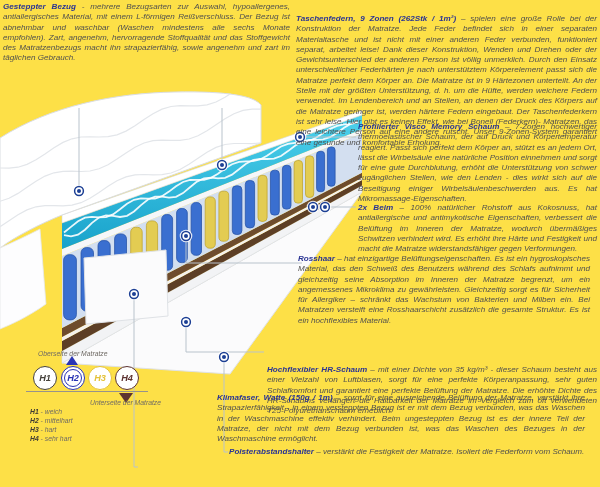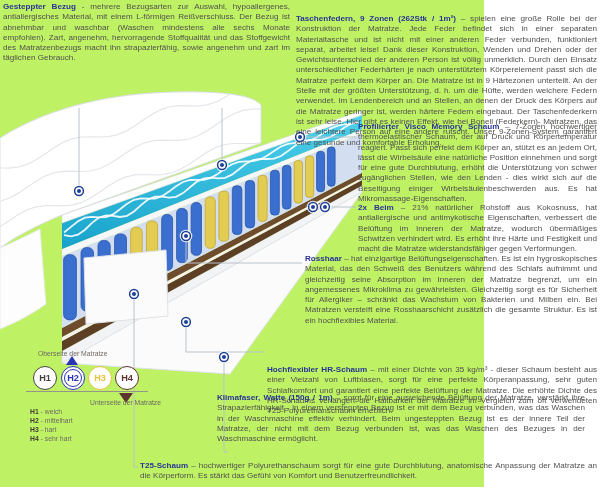--- a/index.html
+++ b/index.html
@@ -1,17 +1,17 @@
 <!DOCTYPE html>
 <html><head>
 <meta charset="utf-8">
 <style>
   html,body{margin:0;padding:0;}
   body{width:600px;height:487px;background:#ffffff;font-family:"Liberation Sans",sans-serif;overflow:hidden;}
-  #page{position:relative;width:484px;height:487px;background:#bef264;}
+  #page{position:relative;width:600px;height:487px;background:#fde047;font-style:italic;}
   .para{position:absolute;font-size:8.1px;line-height:10.3px;color:#51504e;text-align:justify;}
   .para b{color:#2a3494;font-weight:bold;}
   #illu{position:absolute;left:0;top:0;width:600px;height:487px;}
   
   .hlabel{position:absolute;font-size:6.8px;color:#6f6a64;white-space:nowrap;}
   .hcircle{position:absolute;width:24px;height:24px;border-radius:50%;background:#fff;
            display:flex;align-items:center;justify-content:center;
            font-size:9.2px;font-weight:bold;box-sizing:border-box;}
   .hc1{border:1.6px solid #46423c;color:#46423c;}
   .hc2{border:1.8px solid #2a35b5;color:#2a35b5;}
@@ -134,39 +134,39 @@
 
   <div class="para" style="left:296px;top:14px;width:301px;">
     <b>Taschenfedern, 9 Zonen (262Stk / 1m²)</b><span> – spielen eine große Rolle bei der Konstruktion der Matratze. Jede Feder befindet sich in einer separaten Materialtasche und ist nicht mit einer anderen Feder verbunden, funktioniert separat, arbeitet leise! Dank dieser Konstruktion, Wenden und Drehen oder der Gewichtsunterschied der anderen Person ist völlig unmerklich. Durch den Einsatz unterschiedlicher Federhärten je nach unterstütztem Körperelement passt sich die Matratze perfekt dem Körper an. Die Matratze ist in 9 Härtezonen unterteilt. An der Stelle mit der größten Unterstützung, d. h. um die Hüfte, werden weichere Federn verwendet. Im Lendenbereich und an Stellen, an denen der Druck des Körpers auf die Matratze geringer ist, werden härtere Federn eingebaut. Der Taschenfederkern ist sehr leise. Hier gibt es keinen Effekt, wie bei Bonell (Federkern)- Matratzen, das eine leichtere Person auf eine andere rutscht. Unser 9-Zonen-System garantiert eine gesunde und komfortable Erholung.</span>
   </div>
 
   <div class="para" style="left:358px;top:122px;width:239px;">
     <b>Profilierter Visco Memory Schaum</b><span> – 7-Zonen hochwertiger thermoelastischer Schaum, der auf Druck und Körpertemperatur reagiert. Passt sich perfekt dem Körper an, stützt es an jedem Ort, lässt die Wirbelsäule eine natürliche Position einnehmen und sorgt für eine gute Durchblutung, erhöht die Unterstützung von schwer zugänglichen Stellen, wie den Lenden - dies wirkt sich auf die Beseitigung einiger Wirbelsäulenbeschwerden aus. Es hat Mikromassage-Eigenschaften.</span>
   </div>
 
   <div class="para" style="left:358px;top:203px;width:239px;">
-    <b>2x Beim</b><span> – 21% natürlicher Rohstoff aus Kokosnuss, hat antiallergische und antimykotische Eigenschaften, verbessert die Belüftung im Inneren der Matratze, wodurch übermäßiges Schwitzen verhindert wird. Es erhöht ihre Härte und Festigkeit und macht die Matratze widerstandsfähiger gegen Verformungen.</span>
+    <b>2x Beim</b><span> – 100% natürlicher Rohstoff aus Kokosnuss, hat antiallergische und antimykotische Eigenschaften, verbessert die Belüftung im Inneren der Matratze, wodurch übermäßiges Schwitzen verhindert wird. Es erhöht ihre Härte und Festigkeit und macht die Matratze widerstandsfähiger gegen Verformungen.</span>
   </div>
 
-  <div class="para" style="left:305px;top:254px;width:292px;">
+  <div class="para" style="left:298px;top:254px;width:292px;">
     <b>Rosshaar</b><span> – hat einzigartige Belüftungseigenschaften. Es ist ein hygroskopisches Material, das den Schweiß des Benutzers während des Schlafs aufnimmt und gleichzeitig seine Absorption im Inneren der Matratze begrenzt, um ein angemessenes Mikroklima zu gewährleisten. Gleichzeitig sorgt es für Sicherheit für Allergiker – schränkt das Wachstum von Bakterien und Milben ein. Bei Matratzen versteift eine Rosshaarschicht zusätzlich die gesamte Struktur. Es ist ein hochflexibles Material.</span>
   </div>
 
   <div class="para" style="left:267px;top:333px;width:330px;margin-top:32px;">
     <b>Hochflexibler HR-Schaum</b><span> – mit einer Dichte von 35 kg/m³ - dieser Schaum besteht aus einer Vielzahl von Luftblasen, sorgt für eine perfekte Körperanpassung, sehr guten Schlafkomfort und garantiert eine perfekte Belüftung der Matratze. Die erhöhte Dichte des HR-Schaums verlängert die Haltbarkeit der Matratze im Vergleich zum oft verwendeten T25-Polyurethanschaum erheblich.</span>
   </div>
 
   <div class="para" style="left:217px;top:393px;width:368px;">
     <b>Klimafaser, Watte (150g / 1m)</b><span> – sorgt für eine ausreichende Belüftung der Matratze, verstärkt ihre Strapazierfähigkeit - in einem versteppten Bezug ist er mit dem Bezug verbunden, was das Waschen in der Waschmaschine effektiv verhindert. Beim ungesteppten Bezug ist es der innere Teil der Matratze, der nicht mit dem Bezug verbunden ist, was das Waschen des Bezuges in der Waschmaschine ermöglicht.</span>
   </div>
 
+  <div class="para" style="left:229px;top:447px;width:368px;">
+    <b>Polsterabstandshalter</b><span> – verstärkt die Festigkeit der Matratze. Isoliert die Federform vom Schaum.</span>
+  </div>
 
-  <div class="para" style="left:140px;top:461px;width:457px;">
-    <b>T25-Schaum</b><span> – hochwertiger Polyurethanschaum sorgt für eine gute Durchblutung, anatomische Anpassung der Matratze an die Körperform. Es stärkt das Gefühl von Komfort und Benutzerfreundlichkeit.</span>
-  </div>
 
   <div>
     <div class="hlabel" style="left:38px;top:350px;">Oberseite der Matratze</div>
     <div class="tri-up"></div>
     <div class="hcircle hc1" style="left:33px;top:366px;">H1</div>
     <div class="hcircle hc2" style="left:61px;top:366px;">H2</div>
     <div class="hcircle hc3" style="left:88px;top:366px;">H3</div>
     <div class="hcircle hc4" style="left:115px;top:366px;">H4</div>
     <div class="hbaseline"></div>
     <div class="tri-down"></div>

